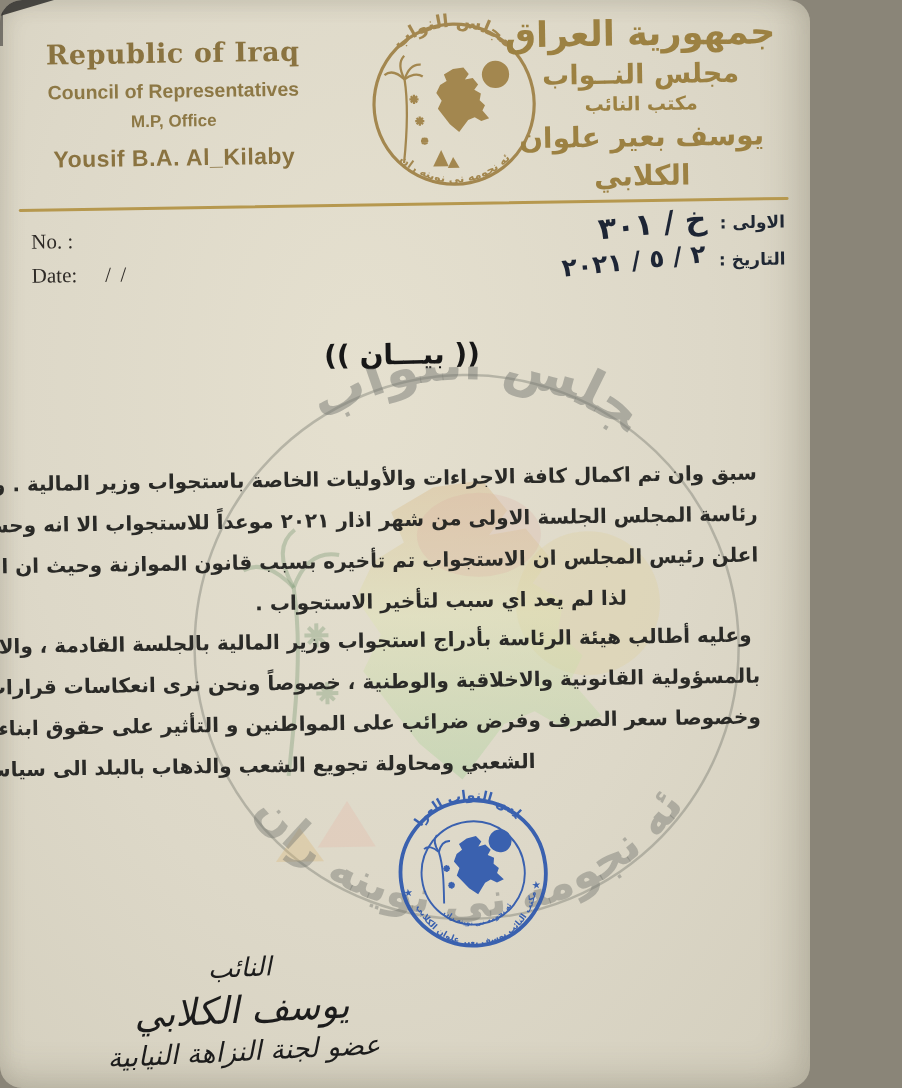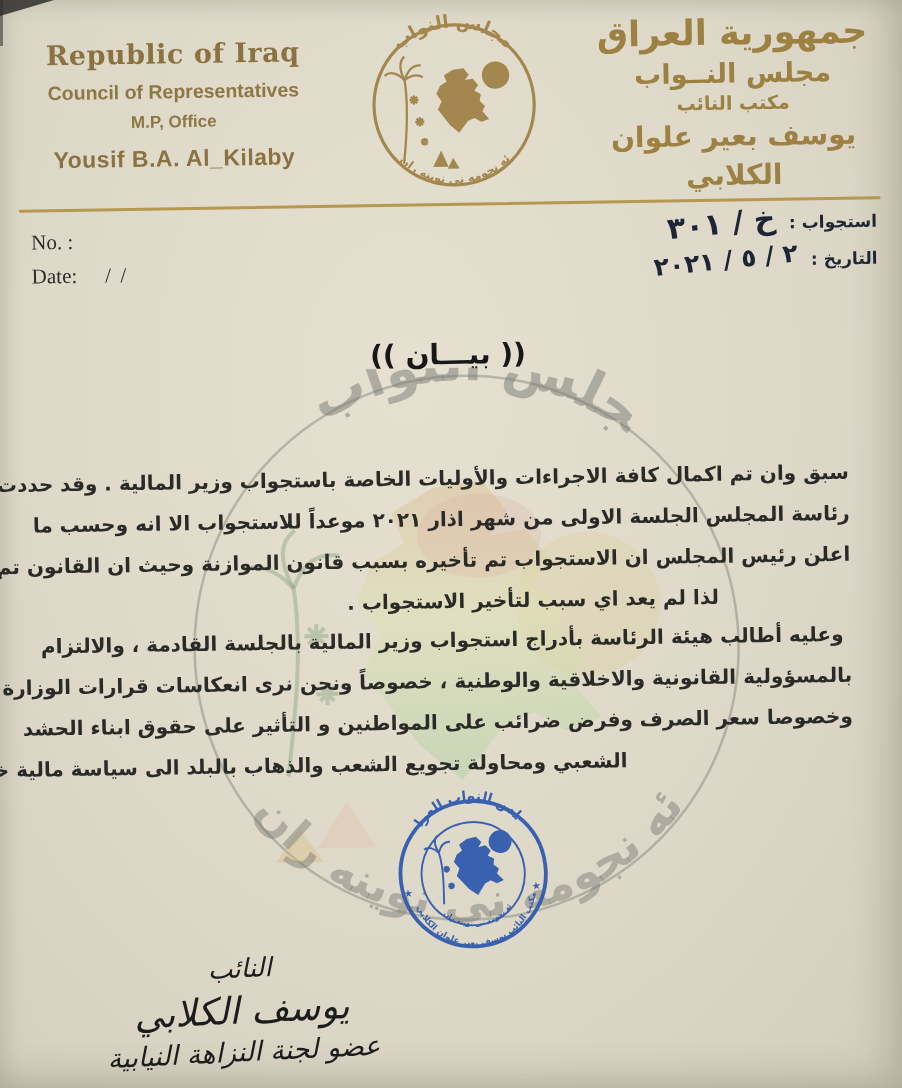--- a/index.html
+++ b/index.html
@@ -1,20 +1,21 @@
 <!DOCTYPE html>
 <html><head>
 <meta charset="utf-8">
 <style>
   html,body{margin:0;padding:0;background:#8a8578;}
   .page{
-    position:relative;width:902px;height:1088px;overflow:hidden;
+    position:relative;width:810px;height:1088px;overflow:hidden;
     background:radial-gradient(ellipse at 45% 35%, #e5e0cf 0%, #ddd8c8 55%, #d3cebd 100%);
     box-shadow:inset -16px -12px 34px rgba(90,85,70,.22), inset 6px 4px 20px rgba(120,115,100,.18);
     font-family:"DejaVu Sans", sans-serif;
+    border-radius:22px;
   }
   .doc{position:absolute;inset:0;transform:rotate(-0.9deg);transform-origin:50% 50%;}
   .abs{position:absolute;}
   
   .corner-tl{position:absolute;left:0;top:0;width:0;height:0;border-top:16px solid #2f2e2b;border-right:54px solid transparent;opacity:.85;z-index:9;}
   .edge-l{position:absolute;left:0;top:0;width:3px;height:46px;background:#2f2e2b;opacity:.55;z-index:9;}
 
   
   .hdr-en{left:28px;top:34px;width:305px;text-align:center;color:#8a7340;}
   .en1{font-family:"DejaVu Serif", serif;font-weight:700;font-size:27px;letter-spacing:.5px;margin-bottom:11px;}
@@ -131,21 +132,21 @@
 
     <div class="abs ref-en">
       <div class="row"><span>No. :</span></div>
       <div class="row">
         <span>Date:</span><span class="slashes">/      /</span>
       </div>
     </div>
 
     <div class="abs ref-ar">
       <div class="row">
-        <span class="ref-label">استجواب :</span>
+        <span class="ref-label">الاولى :</span>
         <span class="hand hand-no">خ / ٣٠١</span>
       </div>
       <div class="row">
         <span class="ref-label">التاريخ :</span>
         <span class="hand hand-date">٢ / ٥ / ٢٠٢١</span>
       </div>
     </div>
 
     <div class="abs title">(( بيـــان ))</div>
 

